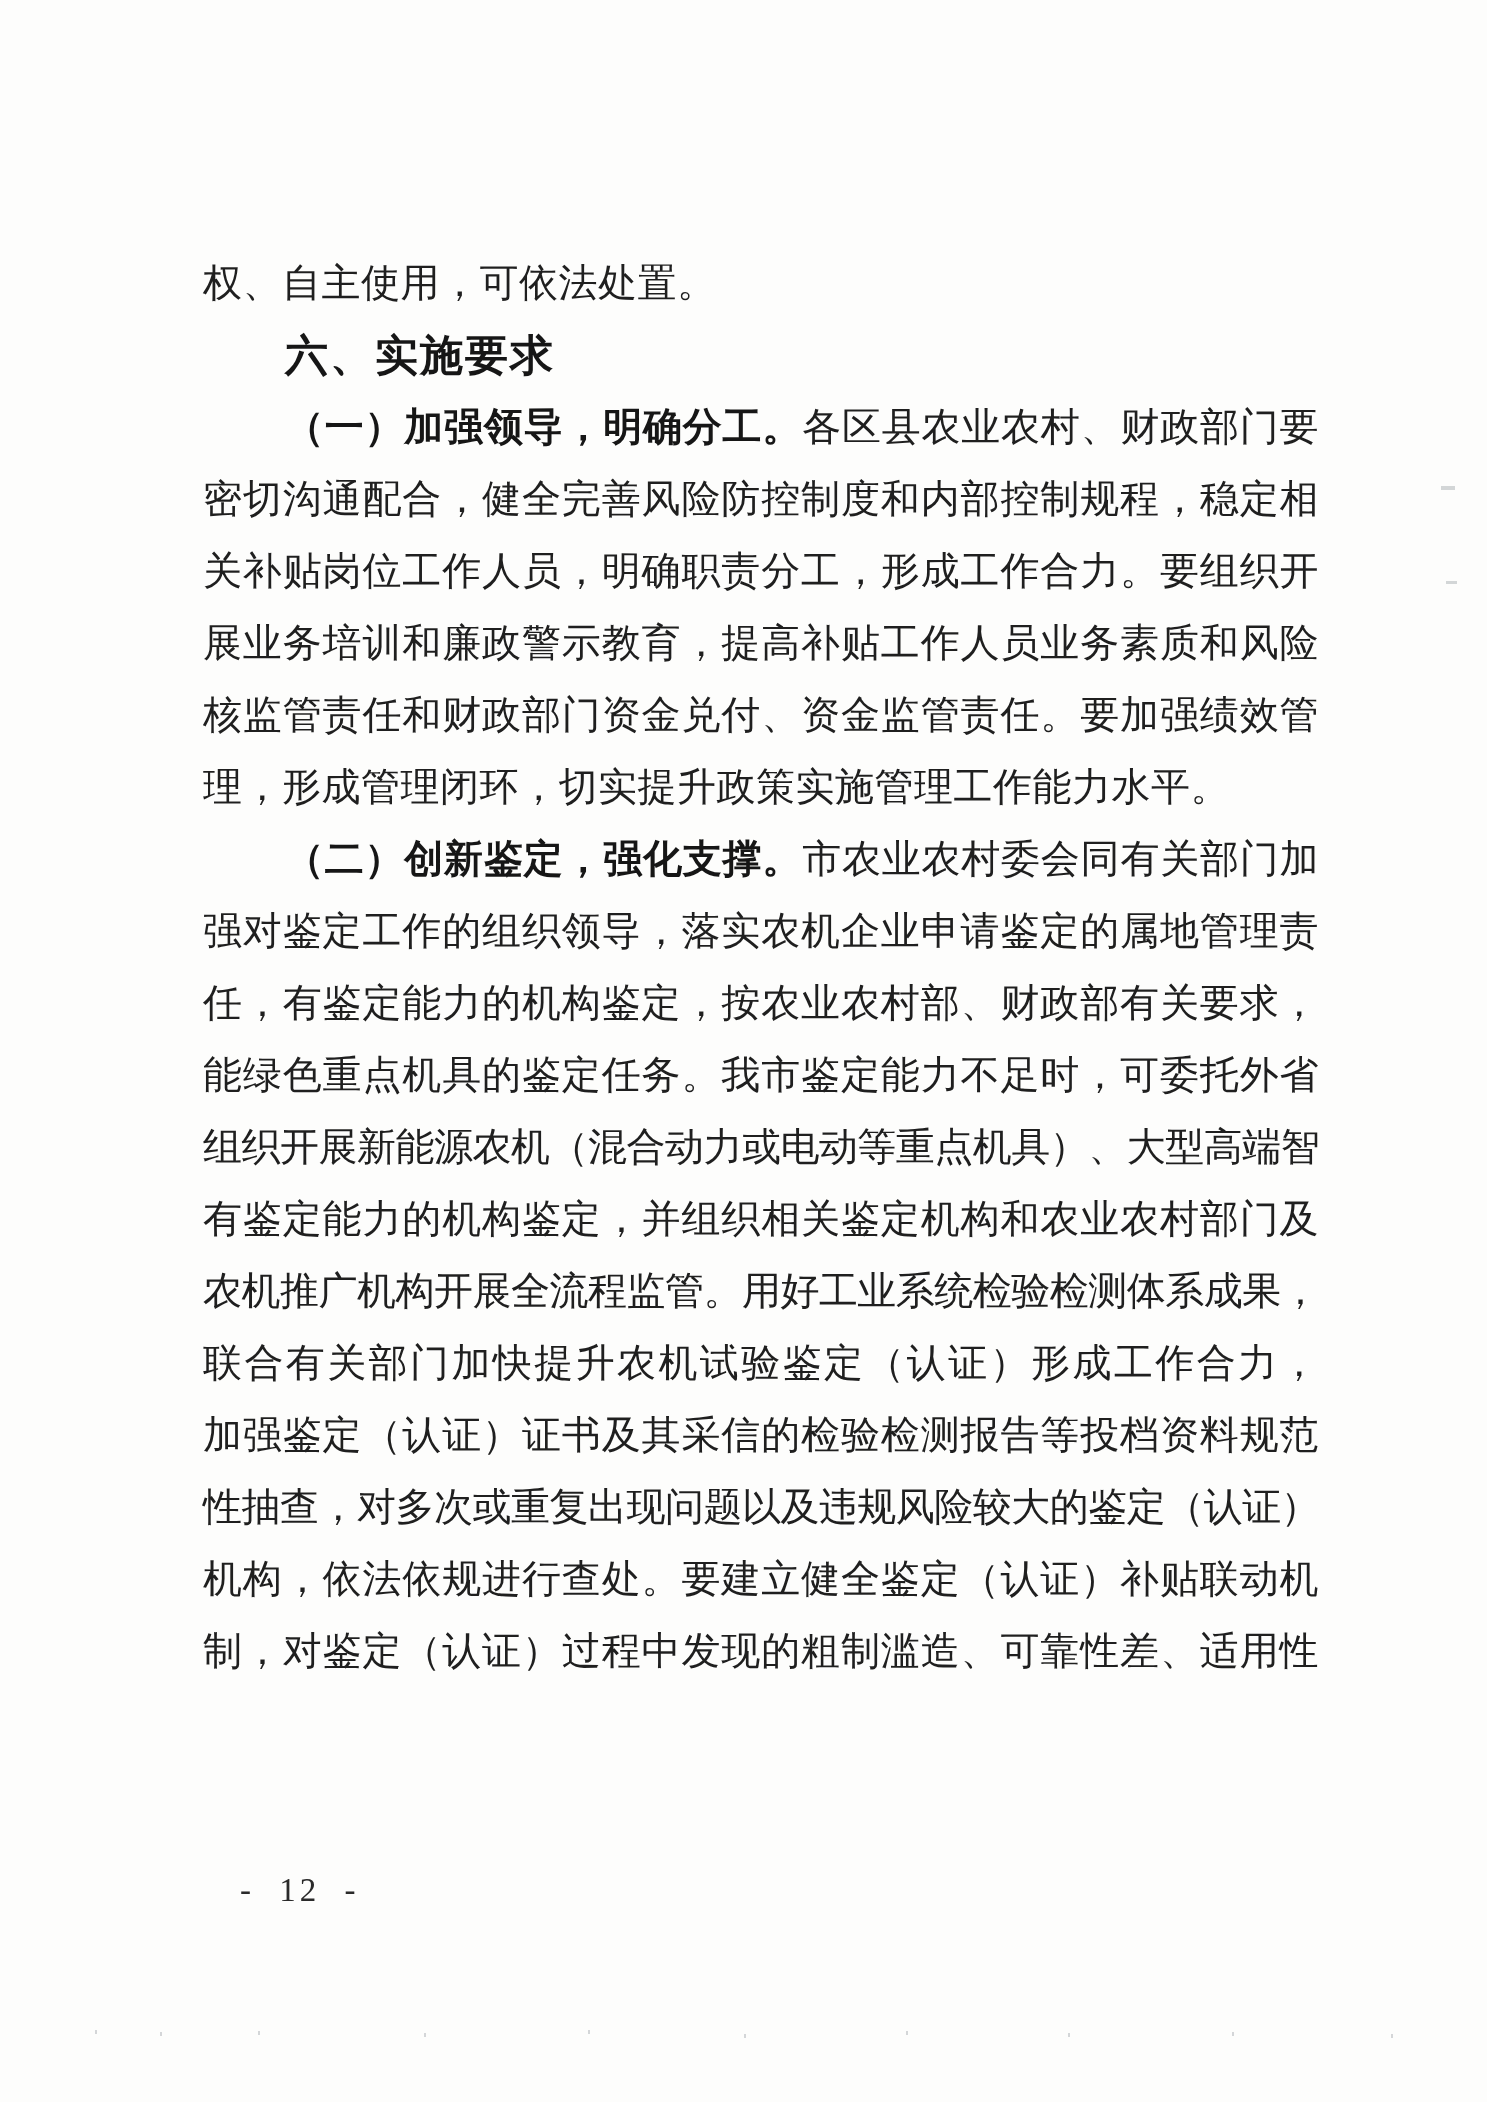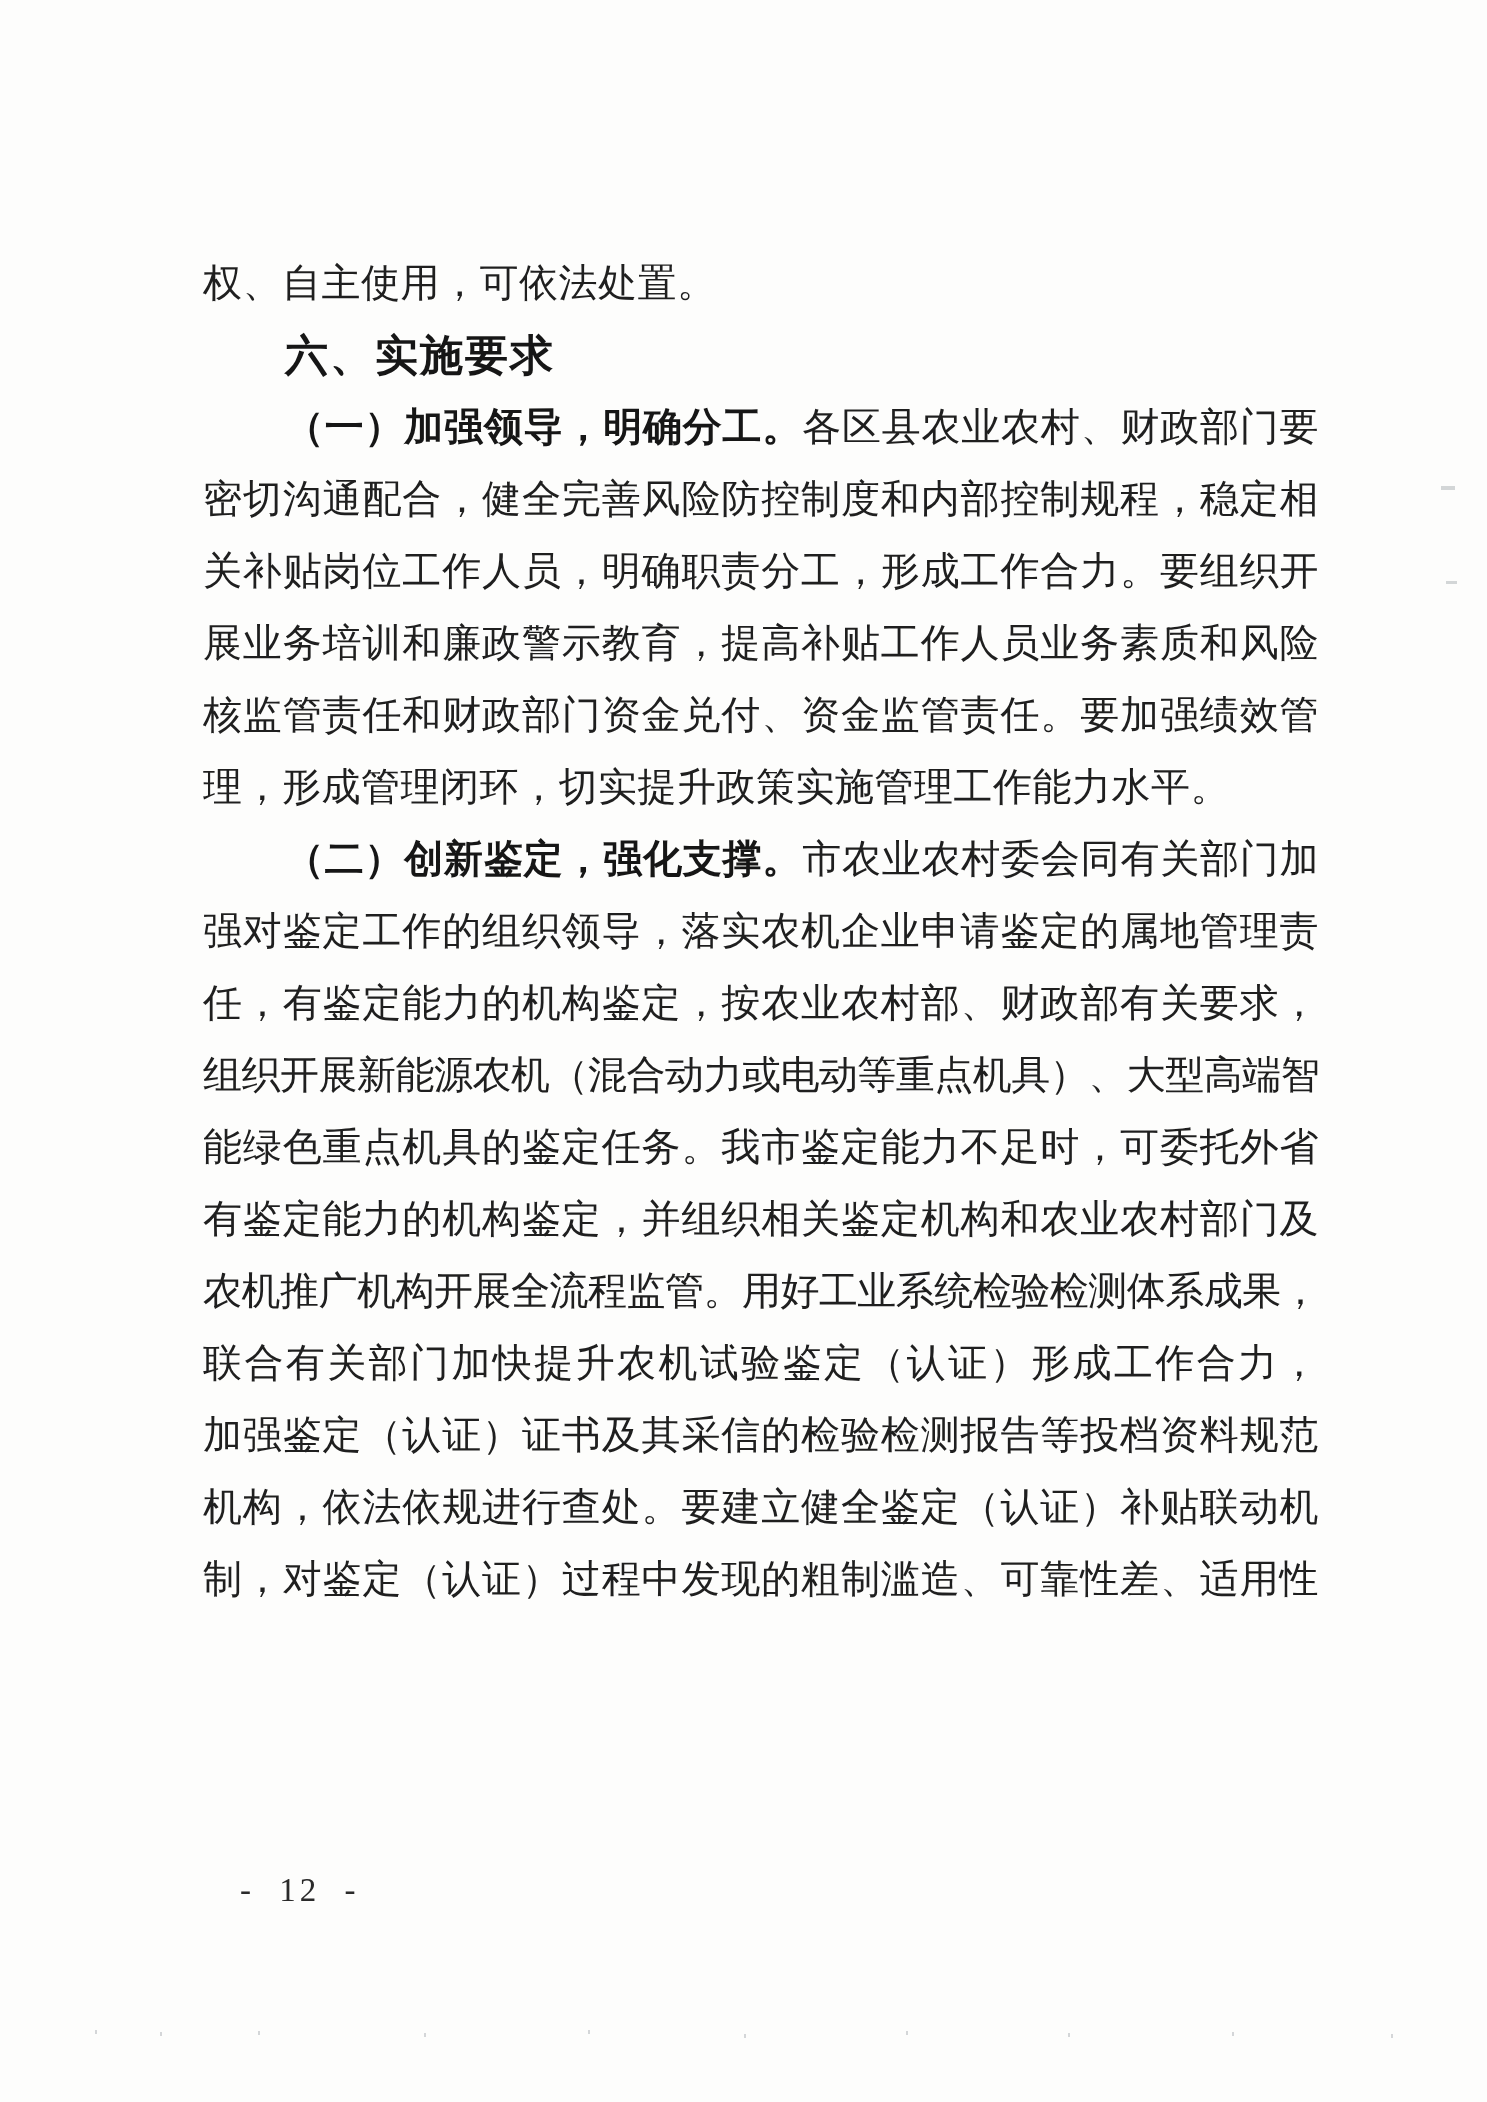--- a/index.html
+++ b/index.html
@@ -63,26 +63,27 @@
       <div class="line heading indent"><b class="lead">六、实施要求</b></div>
       <div class="line fill indent"><b class="lead">（一）加强领导，明确分工。</b><span>各区县农业农村、财政部门要</span></div>
       <div class="line fill"><span>密切沟通配合，健全完善风险防控制度和内部控制规程，稳定相</span></div>
       <div class="line fill"><span>关补贴岗位工作人员，明确职责分工，形成工作合力。要组织开</span></div>
       <div class="line fill"><span>展业务培训和廉政警示教育，提高补贴工作人员业务素质和风险</span></div>
       <div class="line fill"><span>核监管责任和财政部门资金兑付、资金监管责任。要加强绩效管</span></div>
       <div class="line"><span>理，形成管理闭环，切实提升政策实施管理工作能力水平。</span></div>
       <div class="line fill indent"><b class="lead">（二）创新鉴定，强化支撑。</b><span>市农业农村委会同有关部门加</span></div>
       <div class="line fill"><span>强对鉴定工作的组织领导，落实农机企业申请鉴定的属地管理责</span></div>
       <div class="line fill"><span>任，有鉴定能力的机构鉴定，按农业农村部、财政部有关要求，</span></div>
+      <div class="line fill"><span>能绿色重点机具的鉴定任务。我市鉴定能力不足时，可委托外省</span></div>
       <div class="line fill tight"><span>组织开展新能源农机（混合动力或电动等重点机具）、大型高端智</span></div>
-      <div class="line fill"><span>能绿色重点机具的鉴定任务。我市鉴定能力不足时，可委托外省</span></div>
       <div class="line fill"><span>有鉴定能力的机构鉴定，并组织相关鉴定机构和农业农村部门及</span></div>
       <div class="line fill tight"><span>农机推广机构开展全流程监管。用好工业系统检验检测体系成果，</span></div>
       <div class="line fill"><span>联合有关部门加快提升农机试验鉴定（认证）形成工作合力，</span></div>
       <div class="line fill"><span>加强鉴定（认证）证书及其采信的检验检测报告等投档资料规范</span></div>
+      <div class="line fill tight"><span>性抽查，对多次或重复出现问题以及违规风险较大的鉴定（认证）</span></div>
       <div class="line fill"><span>机构，依法依规进行查处。要建立健全鉴定（认证）补贴联动机</span></div>
       <div class="line fill"><span>制，对鉴定（认证）过程中发现的粗制滥造、可靠性差、适用性</span></div>
     </div>
 
   <div class="page-number">- 12 -</div>
 
   <div class="artifact" style="left:1441px; top:486px; width:14px; height:4px;"></div>
   <div class="artifact" style="left:1446px; top:581px; width:11px; height:3px;"></div>
   <div>
     <div class="speck" style="left:95px;  top:2030px;"></div>

